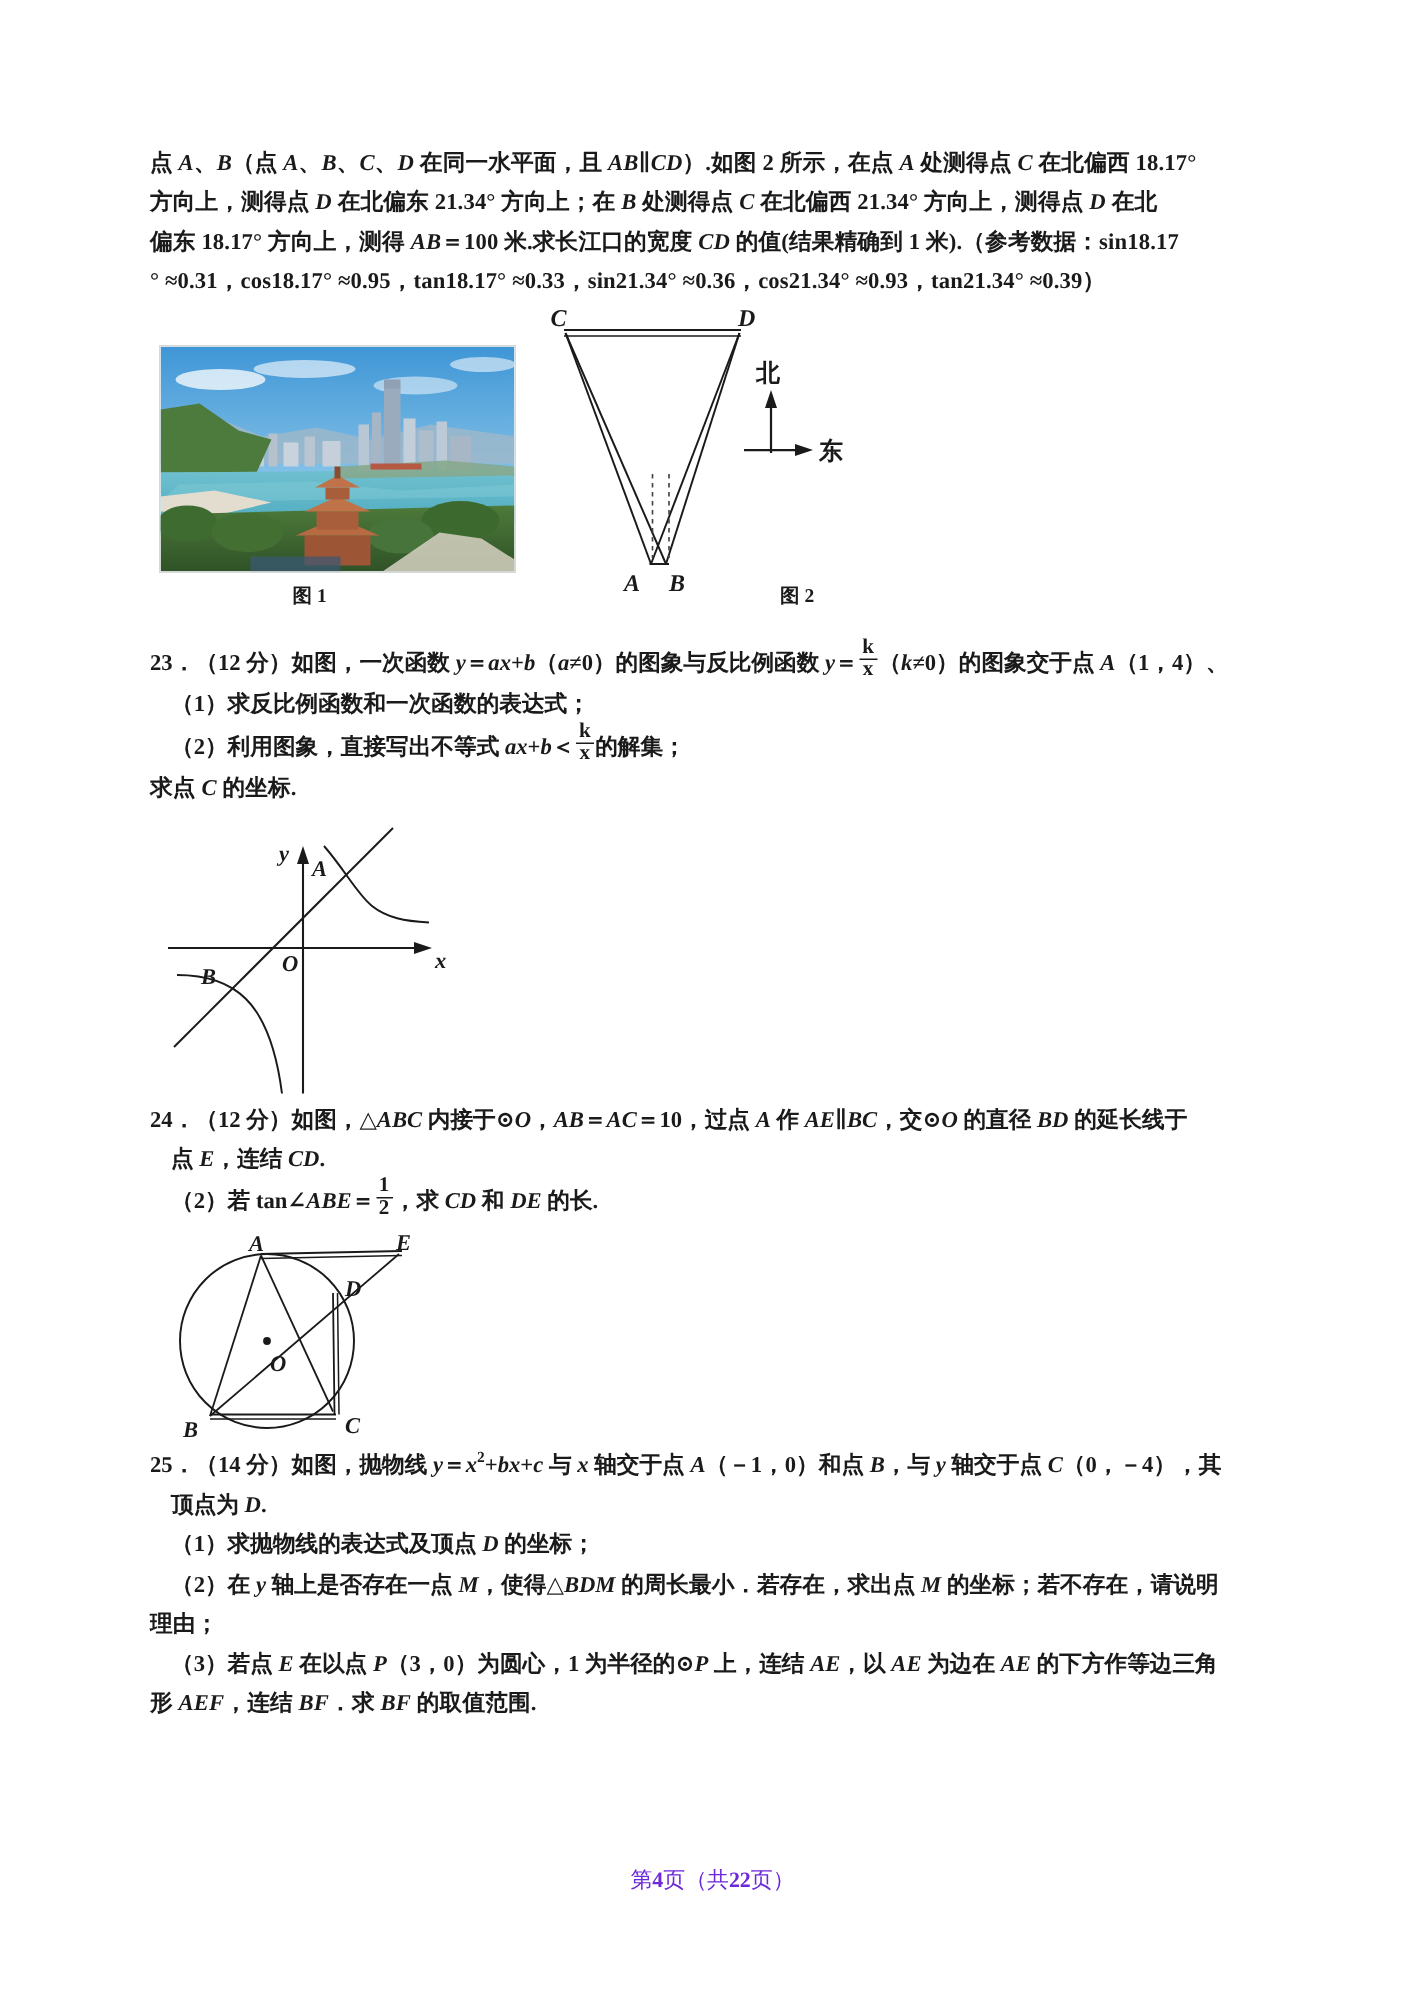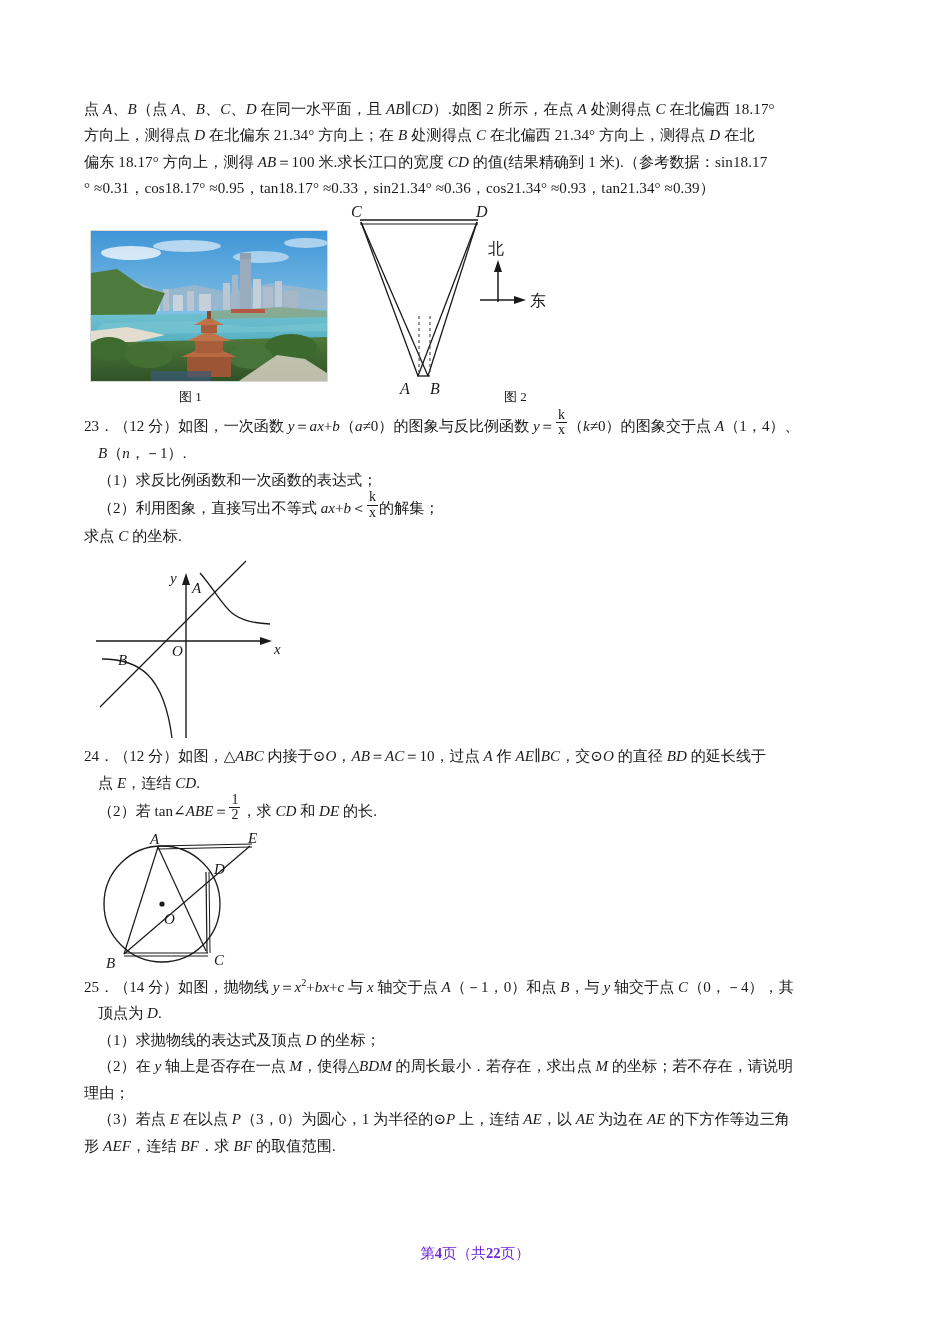--- a/index.html
+++ b/index.html
@@ -16,23 +16,24 @@
     overflow: hidden;
   }
   .page {
     position: absolute;
     left: 0; top: 0;
     width: 950px;
     height: 1344px;
   }
   .content {
     position: absolute;
-    left: 84px;
+    left: 100px;
     top: 96px;
     width: 778px;
+    font-weight: bold;
   }
 
   
   .para {
     font-size: 15.1px;
     line-height: 26.4px;
     text-align: justify;
     text-justify: inter-ideograph;
     letter-spacing: 0.1px;
   }
@@ -117,21 +118,21 @@
     position: absolute;
     left: 0;
     top: 1244px;
     width: 950px;
     text-align: center;
     font-size: 14.6px;
     color: #6d28d9;
   }
   .footer b { font-weight: bold; }
 
-  .mtop { margin-top: 9px; }
+  .mtop { margin-top: 26px; }
 </style>
 </head>
 <body>
 
 <div class="page">
   <div class="content">
 
     <div class="para">
       <div>点 <i>A</i>、<i>B</i>（点 <i>A</i>、<i>B</i>、<i>C</i>、<i>D</i> 在同一水平面，且 <i>AB</i>∥<i>CD</i>）.如图 2 所示，在点 <i>A</i> 处测得点 <i>C</i> 在北偏西 18.17°</div>
       <div>方向上，测得点 <i>D</i> 在北偏东 21.34°&nbsp;方向上；在 <i>B</i> 处测得点 <i>C</i> 在北偏西 21.34°&nbsp;方向上，测得点 <i>D</i> 在北</div>
@@ -243,21 +244,20 @@
           <text x="146" y="50" font-family="Liberation Serif, serif" font-size="16" fill="#1a1a1a">北</text>
           <text x="188" y="102" font-family="Liberation Serif, serif" font-size="16" fill="#1a1a1a">东</text>
         </svg>
       </div>
       <div class="caption cap2">图 2</div>
     </div>
 
     <div class="qline mtop">
       <span>23</span><span>．</span><span>（12 分）</span>如图，一次函数 <i>y</i>＝<i>ax</i>+<i>b</i>（<i>a</i>≠0）的图象与反比例函数 <i>y</i>＝<span class="frac serifup"><span class="num">k</span><span class="den">x</span></span>（<i>k</i>≠0）的图象交于点 <i>A</i>（1，4）、
     </div>
-    <div class="sub"><i>B</i>（<i>n</i>，－1）.</div>
 
     <div class="sub">（1）求反比例函数和一次函数的表达式；</div>
     <div class="sub">（2）利用图象，直接写出不等式 <i>ax</i>+<i>b</i>＜<span class="frac serifup"><span class="num">k</span><span class="den">x</span></span>的解集；</div>
     <div class="para">求点 <i>C</i> 的坐标.</div>
 
     <div class="graphwrap">
       <svg width="250" height="188" viewBox="0 0 250 188">
 
         <line x1="8" y1="86" x2="176" y2="86" stroke="#1a1a1a" stroke-width="1.4"></line>
         <path d="M184 86 L172 82 L172 90 Z" fill="#1a1a1a"></path>

